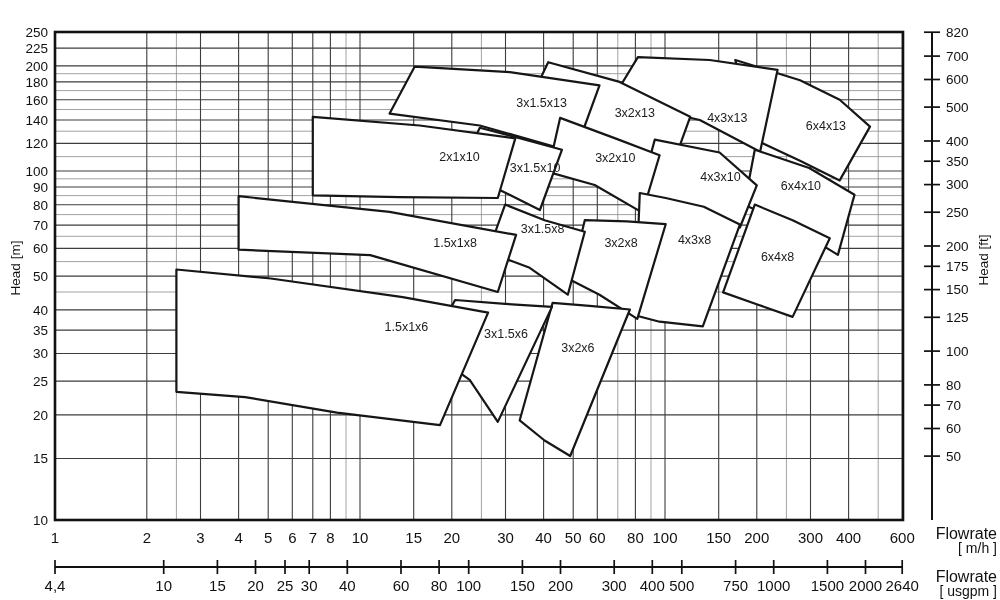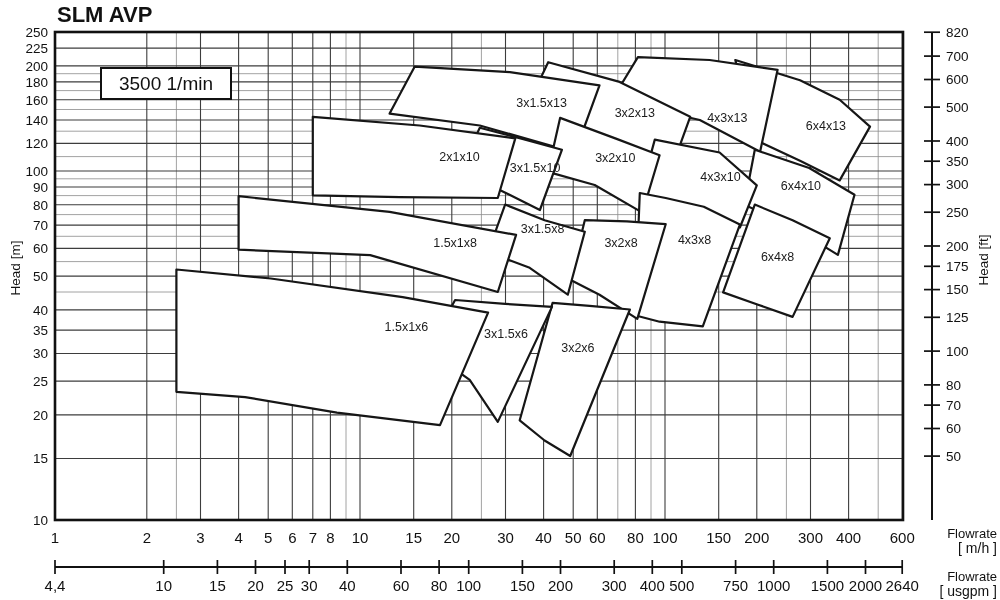--- a/index.html
+++ b/index.html
@@ -9,33 +9,29 @@
   .chart-title{position:absolute;left:57px;top:2px;font-size:22px;font-weight:bold;
                letter-spacing:0px;color:#111;}
   .speed-box{position:absolute;left:100px;top:67px;width:128px;height:29px;
              border:2.4px solid #111;background:#fff;display:flex;align-items:center;
              justify-content:center;font-size:19px;color:#111;z-index:3;}
   .vlab{position:absolute;width:100px;height:16px;font-size:13.5px;text-align:center;
         transform:rotate(-90deg);color:#111;}
   .vlab.left{left:-34px;top:260px;}
   .vlab.right{left:934px;top:252px;}
   .corner-lab{position:absolute;left:933px;width:64px;text-align:right;line-height:14px;color:#111;}
-  .corner-lab .t1{font-size:13px;}
+  .corner-lab .t1{font-size:16px;}
   .corner-lab .t2{font-size:14px;}
   .corner-lab.mh{top:527px;}
   .corner-lab.gpm{top:570px;}
 </style>
 </head>
 <body>
 
 <div class="stage">
-  <div class="chart-title">SLM AVP</div>
-  <div class="speed-box">
-    <span>3500 1/min</span>
-  </div>
   <div class="vlab left">Head [m]</div>
   <div class="vlab right">Head [ft]</div>
   <div class="corner-lab mh">
     <div class="t1">Flowrate</div>
     <div class="t2">[ m/h ]</div>
   </div>
   <div class="corner-lab gpm">
     <div class="t1">Flowrate</div>
     <div class="t2">[ usgpm ]</div>
   </div>

